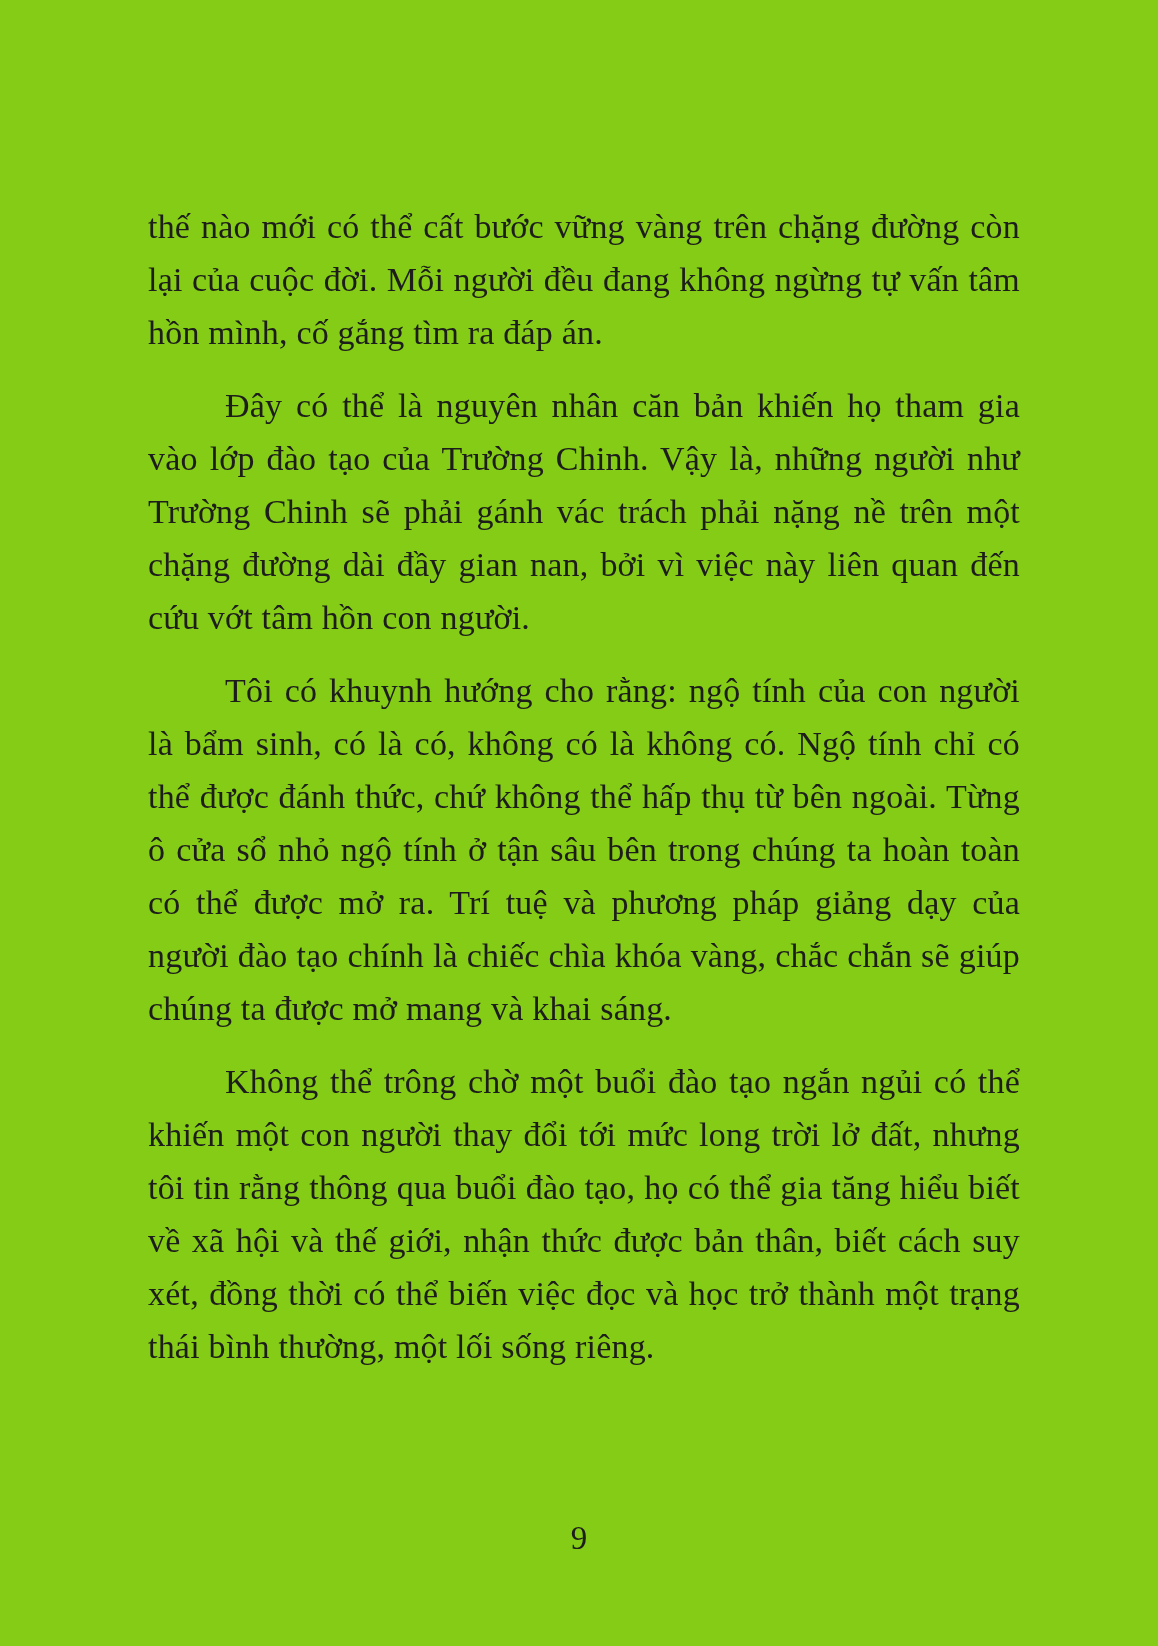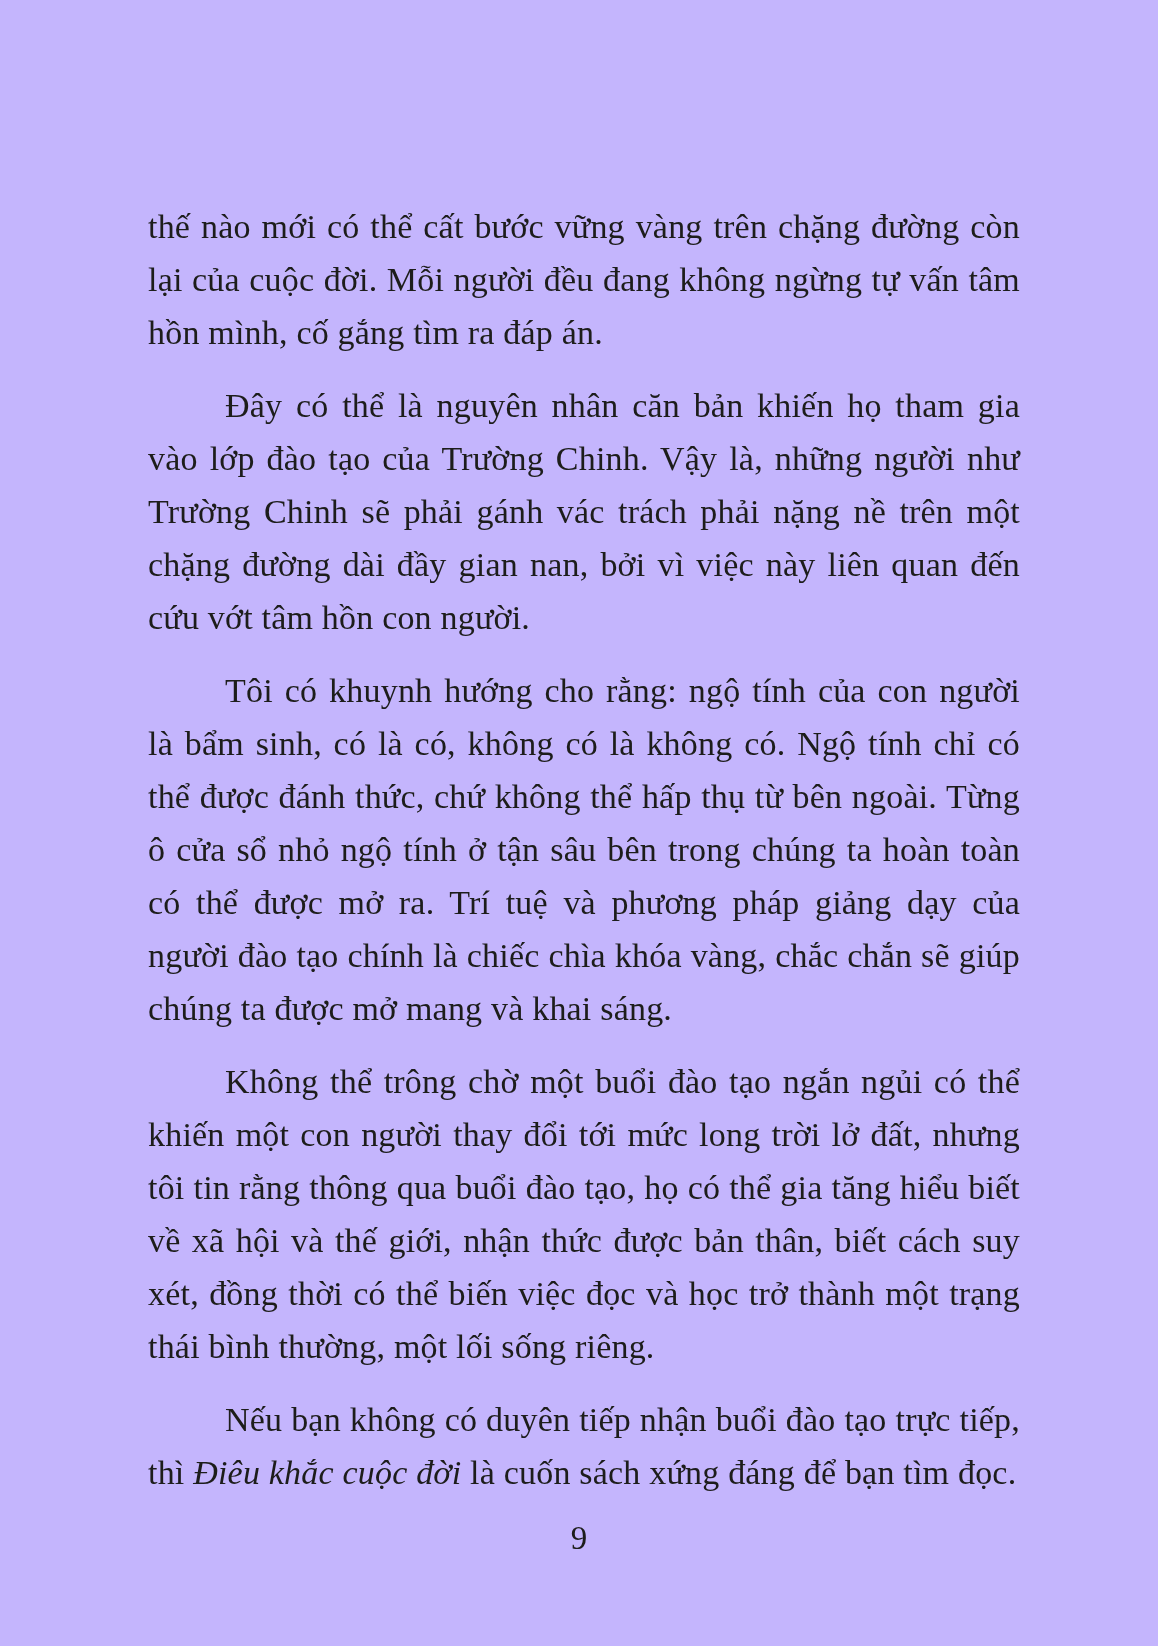--- a/index.html
+++ b/index.html
@@ -5,21 +5,21 @@
 <style>
   html, body {
     margin: 0;
     padding: 0;
     background: #ffffff;
   }
   .page {
     position: relative;
     width: 1158px;
     height: 1646px;
-    background: #c4b5fd;
+    background: #84cc16;
     color: #1d1d1b;
     font-family: "Liberation Serif", "DejaVu Serif", serif;
     overflow: hidden;
   }
   .text-block {
     position: absolute;
     left: 148px;
     top: 200px;
     width: 872px;
   }
@@ -50,16 +50,15 @@
 </style>
 </head>
 <body>
 
 <div class="page">
   <div class="text-block">
       <p class="para"><span class="">thế nào mới có thể cất bước vững vàng trên chặng đường còn lại của cuộc đời. Mỗi người đều đang không ngừng tự vấn tâm hồn mình, cố gắng tìm ra đáp án.</span></p>
       <p class="para indent"><span class="">Đây có thể là nguyên nhân căn bản khiến họ tham gia vào lớp đào tạo của Trường Chinh. Vậy là, những người như Trường Chinh sẽ phải gánh vác trách phải nặng nề trên một chặng đường dài đầy gian nan, bởi vì việc này liên quan đến cứu vớt tâm hồn con người.</span></p>
       <p class="para indent"><span class="">Tôi có khuynh hướng cho rằng: ngộ tính của con người là bẩm sinh, có là có, không có là không có. Ngộ tính chỉ có thể được đánh thức, chứ không thể hấp thụ từ bên ngoài. Từng ô cửa sổ nhỏ ngộ tính ở tận sâu bên trong chúng ta hoàn toàn có thể được mở ra. Trí tuệ và phương pháp giảng dạy của người đào tạo chính là chiếc chìa khóa vàng, chắc chắn sẽ giúp chúng ta được mở mang và khai sáng.</span></p>
       <p class="para indent"><span class="">Không thể trông chờ một buổi đào tạo ngắn ngủi có thể khiến một con người thay đổi tới mức long trời lở đất, nhưng tôi tin rằng thông qua buổi đào tạo, họ có thể gia tăng hiểu biết về xã hội và thế giới, nhận thức được bản thân, biết cách suy xét, đồng thời có thể biến việc đọc và học trở thành một trạng thái bình thường, một lối sống riêng.</span></p>
-      <p class="para indent"><span class="">Nếu bạn không có duyên tiếp nhận buổi đào tạo trực tiếp, thì </span><span class="italic">Điêu khắc cuộc đời</span><span class=""> là cuốn sách xứng đáng để bạn tìm đọc.</span></p>
     </div>
   <div class="page-number">9</div>
 </div>
 
 </body></html>

